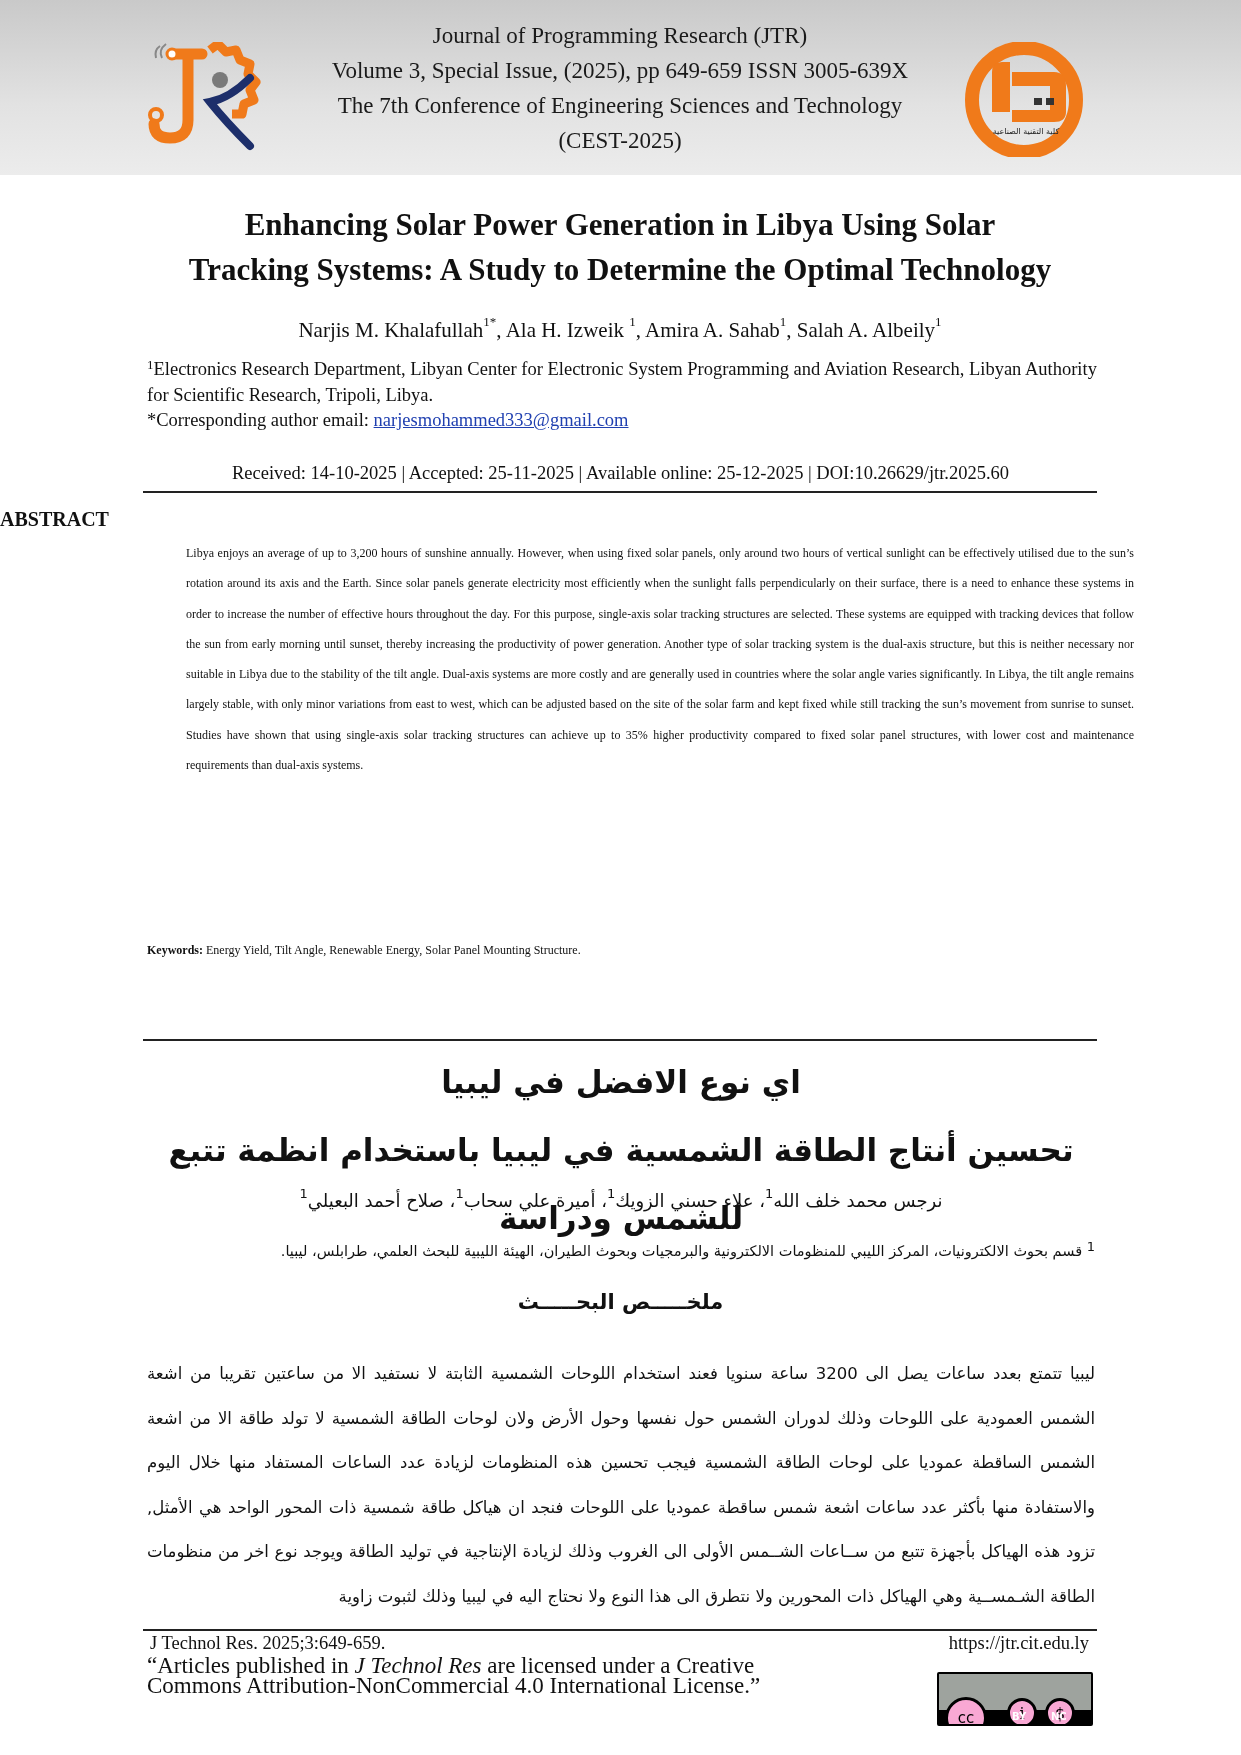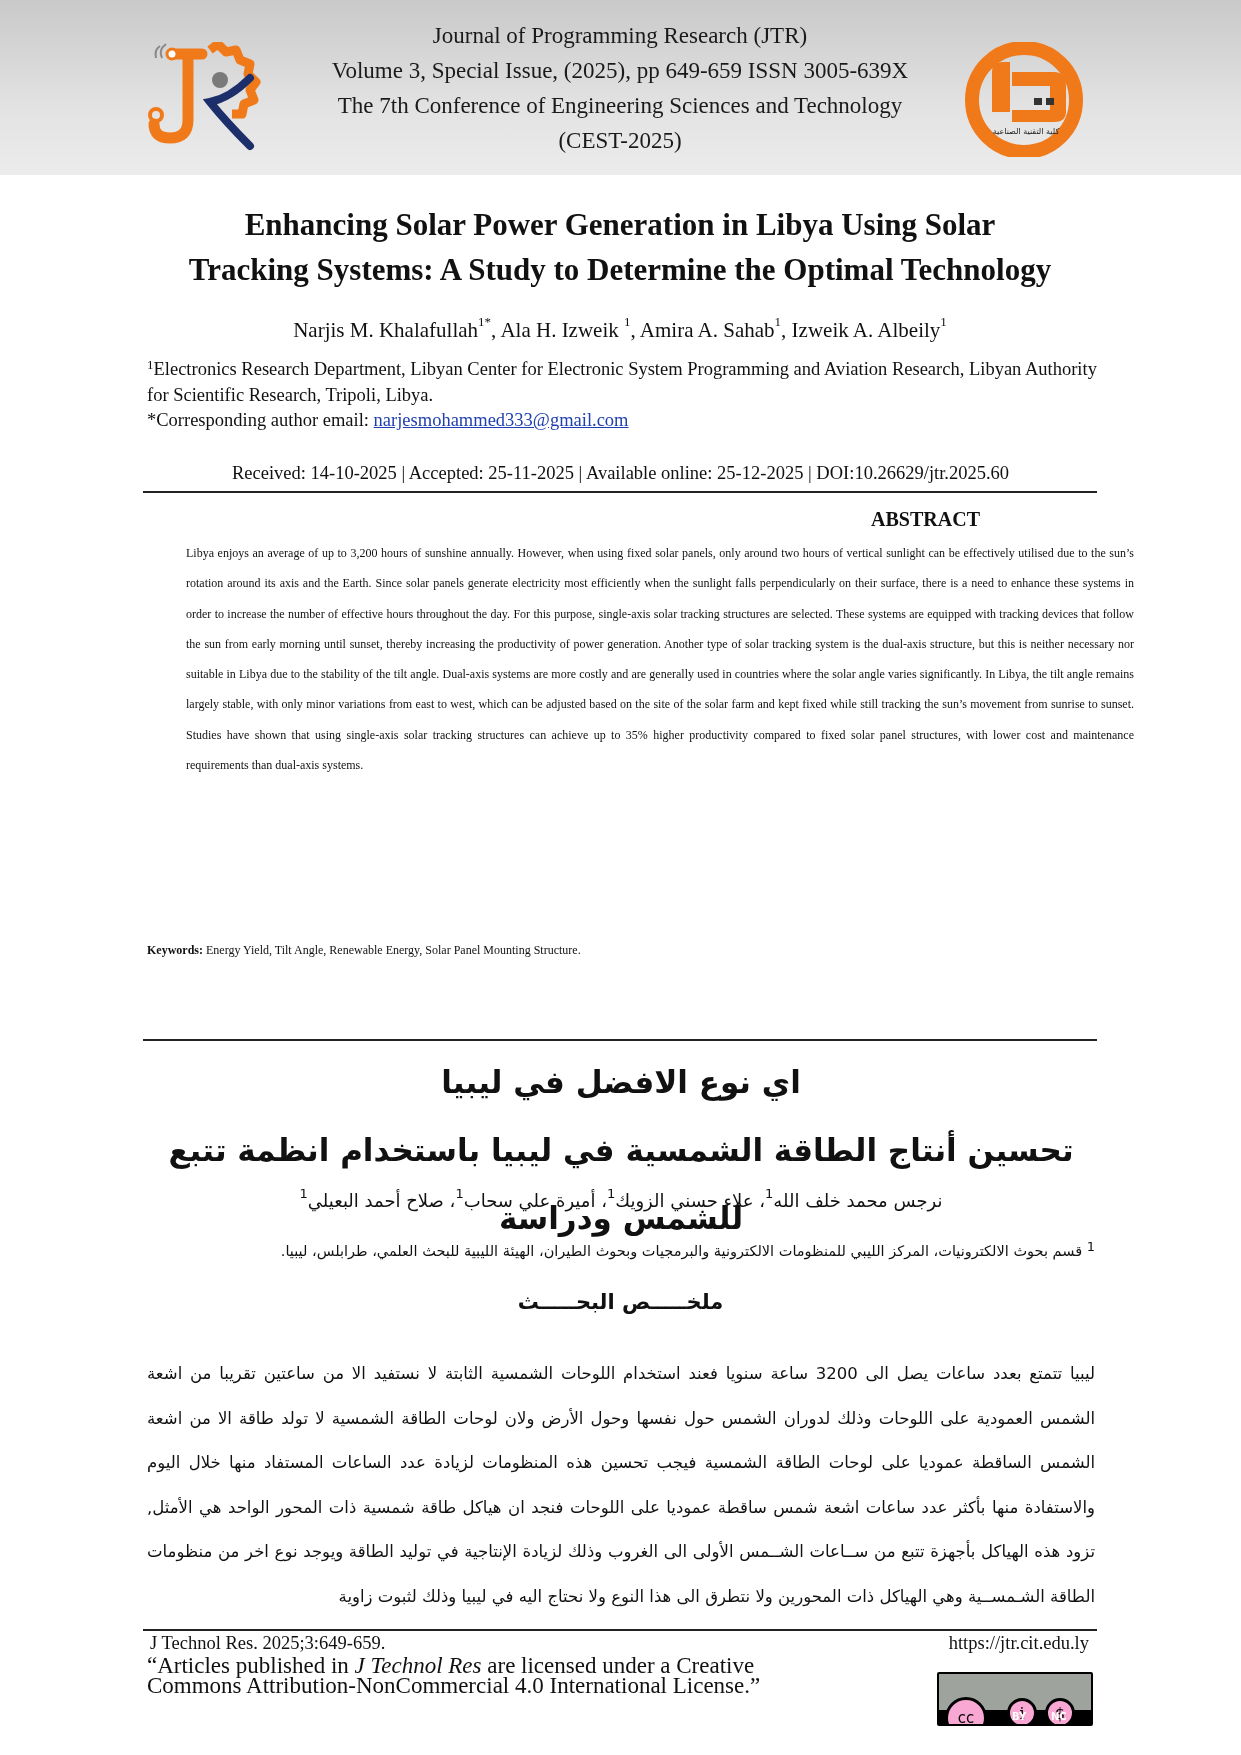--- a/index.html
+++ b/index.html
@@ -13,21 +13,21 @@
   .logo-right { position:absolute; left:962px; top:42px; width:130px; height:115px; }
   .title { position:absolute; left:120px; width:1000px; top:202px; text-align:center;
          font-weight:bold; font-size:31px; line-height:45px; }
   .authors { position:absolute; left:120px; width:1000px; top:318px; text-align:center; font-size:21px; }
   sup { font-size:13px; vertical-align:top; position:relative; top:-4px; }
   .affil { position:absolute; left:147px; width:960px; top:356px; font-size:18.5px; line-height:26px; }
   .email-line { position:absolute; left:147px; top:410px; font-size:18.5px; }
   .email-link { color:#1f3fb0; text-decoration:underline; }
   .dates { position:absolute; left:147px; width:947px; top:463px; text-align:center; font-size:18.5px; }
   .rule { position:absolute; left:143px; width:954px; height:2px; background:#222; }
-  .abs-head { position:absolute; left:0; width:980px; top:508px; text-align:right; font-weight:bold; font-size:20px; }
+  .abs-head { position:absolute; left:0; width:980px; top:508px; text-align:left; font-weight:bold; font-size:20px; }
   .abstract { position:absolute; left:147px; width:948px; top:538px; font-size:12px; line-height:30.3px;
          text-align:justify;margin-left:39px; }
   .keywords { position:absolute; left:147px; width:948px; top:943px; font-size:12px; }
   .ar-title { position:absolute; left:147px; width:948px; top:1048px; text-align:center; direction:rtl;
          font-family:"DejaVu Sans", sans-serif; font-weight:bold; font-size:31px; line-height:68px; }
   .ar-authors { position:absolute; left:147px; width:948px; top:1190px; text-align:center; direction:rtl;
          font-family:"DejaVu Sans", sans-serif; font-size:18px; }
   .ar-affil { position:absolute; left:147px; width:948px; top:1243px; text-align:right; direction:rtl;
          font-family:"DejaVu Sans", sans-serif; font-size:14.5px; }
   .ar-abs-head { position:absolute; left:0; width:1241px; top:1290px; text-align:center; direction:rtl;
@@ -87,21 +87,21 @@
 
 <div class="title">
   <div>Enhancing Solar Power Generation in Libya Using Solar</div>
   <div>Tracking Systems: A Study to Determine the Optimal Technology</div>
 </div>
 
 <div class="authors">
   <span>Narjis M. Khalafullah</span><sup>1*</sup>,
   <span>Ala H. Izweik</span> <sup>1</sup>,
   <span>Amira A. Sahab</span><sup>1</sup>,
-  <span>Izweik A. Albeily</span><sup>1</sup>
+  <span>Salah A. Albeily</span><sup>1</sup>
 </div>
 
 <div class="affil">
   <sup>1</sup><span>Electronics Research Department, Libyan Center for Electronic System Programming and Aviation Research, Libyan Authority for Scientific Research, Tripoli, Libya.</span>
 </div>
 
 <div class="email-line">
   <span>*Corresponding author email: </span><a class="email-link">narjesmohammed333@gmail.com</a>
 </div>
 

